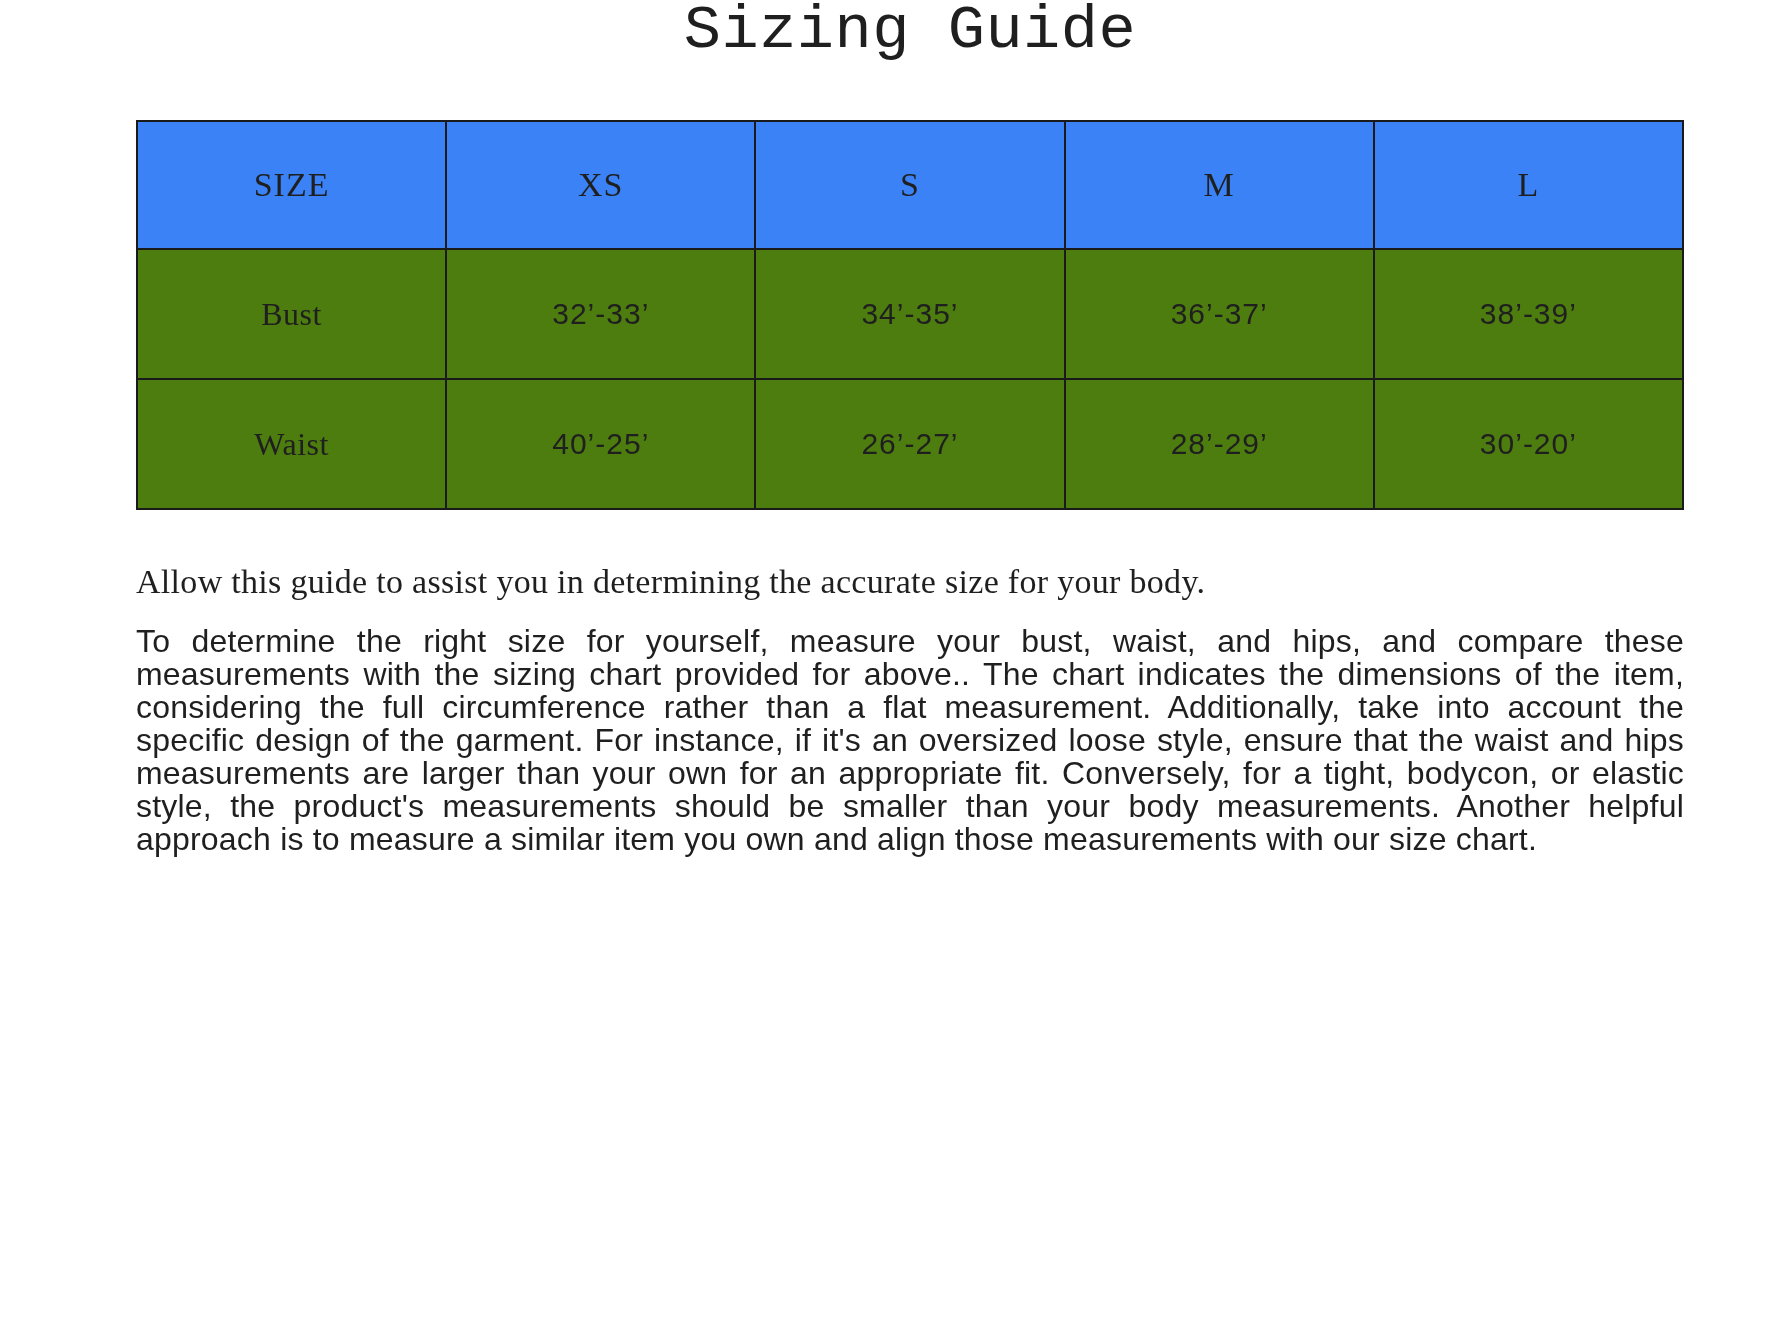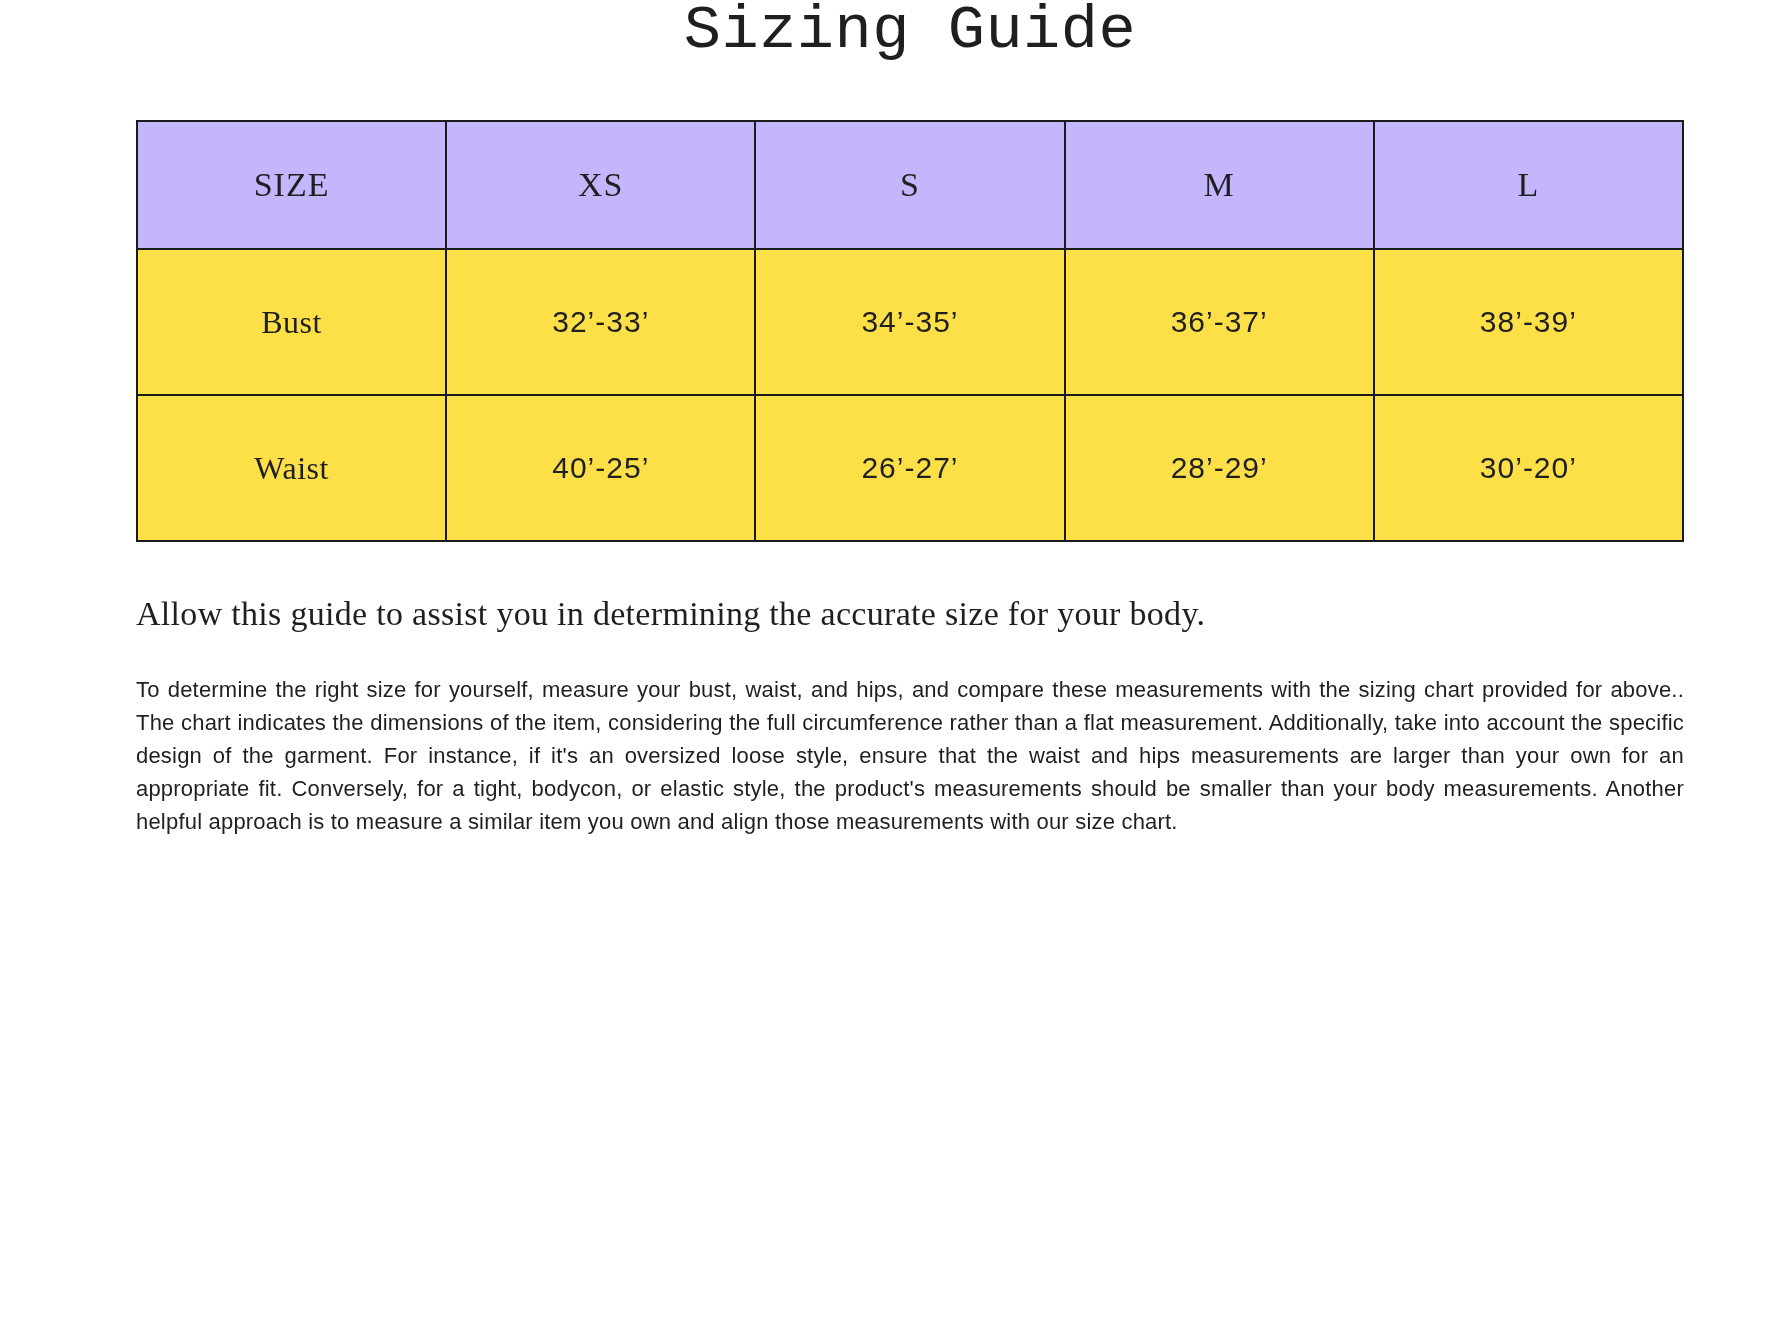--- a/index.html
+++ b/index.html
@@ -30,30 +30,30 @@
     width: 1548px;
     border-collapse: collapse;
     table-layout: fixed;
   }
   table.size-table th, table.size-table td {
     border: 2px solid #1a1a1a;
     text-align: center;
     vertical-align: middle;
   }
   table.size-table th {
-    background: #c4b5fd;
+    background: #3b82f6;
     height: 128px;
     font-family: "Liberation Serif", serif;
     font-weight: 400;
     font-size: 34px;
     letter-spacing: 1px;
   }
   table.size-table td {
-    background: #fde047;
-    height: 146px;
+    background: #4d7c0f;
+    height: 130px;
   }
   td.row-label {
     font-family: "Liberation Serif", serif;
     font-size: 32px;
     letter-spacing: 0.5px;
   }
   td.cell-value {
     font-family: "Liberation Sans", sans-serif;
     font-size: 30px;
     letter-spacing: 1px;
@@ -61,23 +61,23 @@
   .intro-line {
     margin-top: 52px;
     width: 1548px;
     font-family: "Liberation Serif", serif;
     font-weight: 400;
     font-size: 34px;
     line-height: 1.2;
     letter-spacing: 0.3px;
   }
   .body-paragraph {
-    margin-top: 38px;
+    margin-top: 22px;
     width: 1548px;
-    font-size: 22px;
+    font-size: 32px;
     line-height: 33px;
     letter-spacing: 0.2px;
     text-align: justify;
   }
   .contact-line {
     margin-top: 44px;
     width: 1548px;
     font-size: 24px;
     line-height: 33px;
     letter-spacing: 0.2px;

